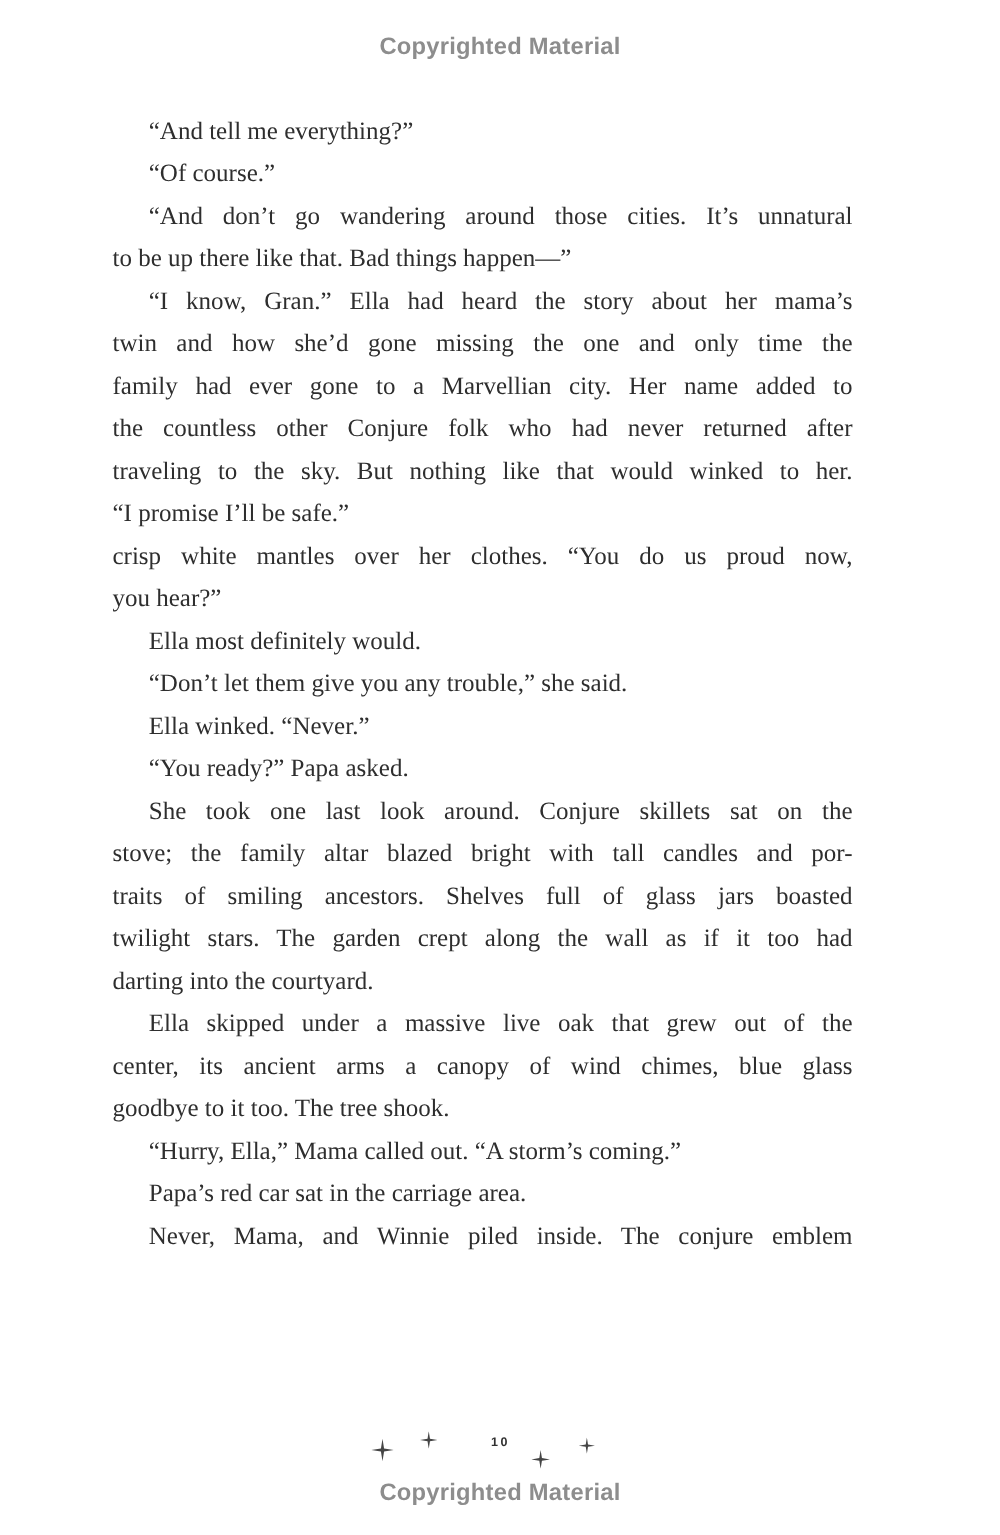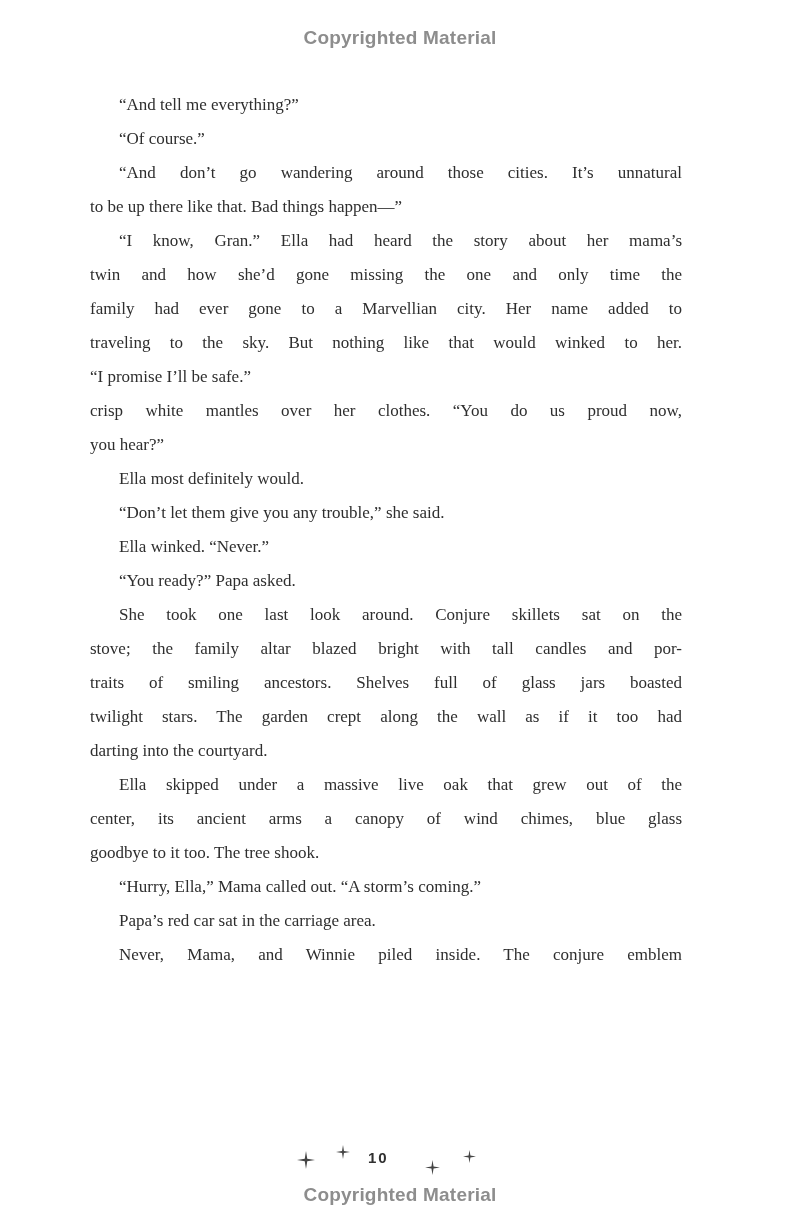--- a/index.html
+++ b/index.html
@@ -31,39 +31,39 @@
     letter-spacing: 0.2px;
   }
   .notice.top { top: 27px; }
   .notice.bottom { top: 1184px; }
   .text-block {
     position: absolute;
     left: 90px;
     top: 88px;
     width: 592px;
     color: var(--body-color);
-    font-size: 17px;
+    font-size: 20px;
   }
   .line {
     height: 34px;
     line-height: 34px;
     text-align: justify;
     text-align-last: justify;
   }
   .line.indent { text-indent: 29px; }
   .line.last { text-align-last: left; }
   .folio {
     position: absolute;
     left: 368px;
     top: 1149px;
     width: 40px;
-    text-align: left;
+    text-align: right;
     font-family: "Liberation Sans", sans-serif;
     font-weight: bold;
-    font-size: 15px;
+    font-size: 10px;
     letter-spacing: 2px;
     color: var(--folio-color);
   }
   .sparkle {
     position: absolute;
     fill: var(--sparkle-color);
   }
   .sparkle.s1 { left: 297px; top: 1151px; width: 18px; height: 18px; }
   .sparkle.s2 { left: 336px; top: 1145px; width: 14px; height: 14px; }
   .sparkle.s3 { left: 425px; top: 1160px; width: 15px; height: 15px; }
@@ -77,20 +77,21 @@
   <div class="notice top">Copyrighted Material</div>
 
   <main class="text-block">
       <div class="line indent last">“And tell me everything?”</div>
       <div class="line indent last">“Of course.”</div>
       <div class="line indent">“And don’t go wandering around those cities. It’s unnatural</div>
       <div class="line last">to be up there like that. Bad things happen—”</div>
       <div class="line indent">“I know, Gran.” Ella had heard the story about her mama’s</div>
       <div class="line">twin and how she’d gone missing the one and only time the</div>
       <div class="line">family had ever gone to a Marvellian city. Her name added to</div>
+      <div class="line">the countless other Conjure folk who had never returned after</div>
       <div class="line">traveling to the sky. But nothing like that would winked to her.</div>
       <div class="line last">“I promise I’ll be safe.”</div>
       <div class="line">crisp white mantles over her clothes. “You do us proud now,</div>
       <div class="line last">you hear?”</div>
       <div class="line indent last">Ella most definitely would.</div>
       <div class="line indent last">“Don’t let them give you any trouble,” she said.</div>
       <div class="line indent last">Ella winked. “Never.”</div>
       <div class="line indent last">“You ready?” Papa asked.</div>
       <div class="line indent">She took one last look around. Conjure skillets sat on the</div>
       <div class="line">stove; the family altar blazed bright with tall candles and por-</div>

